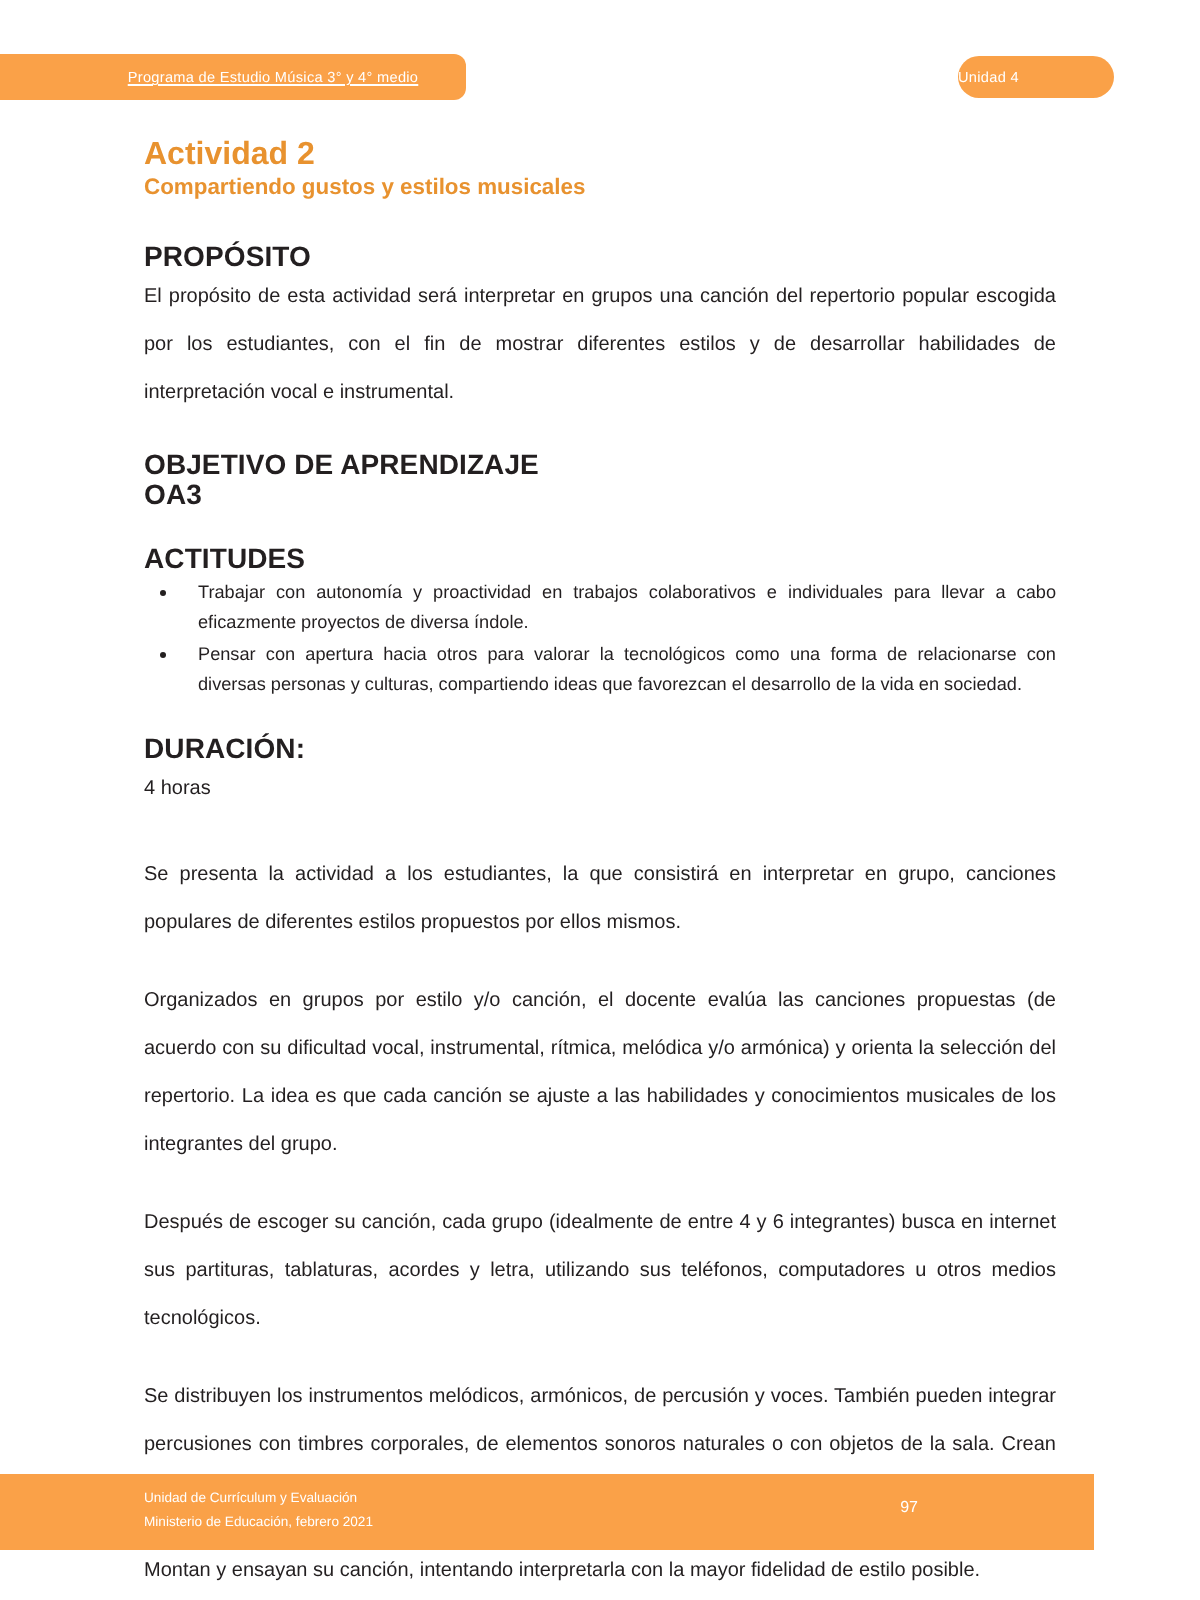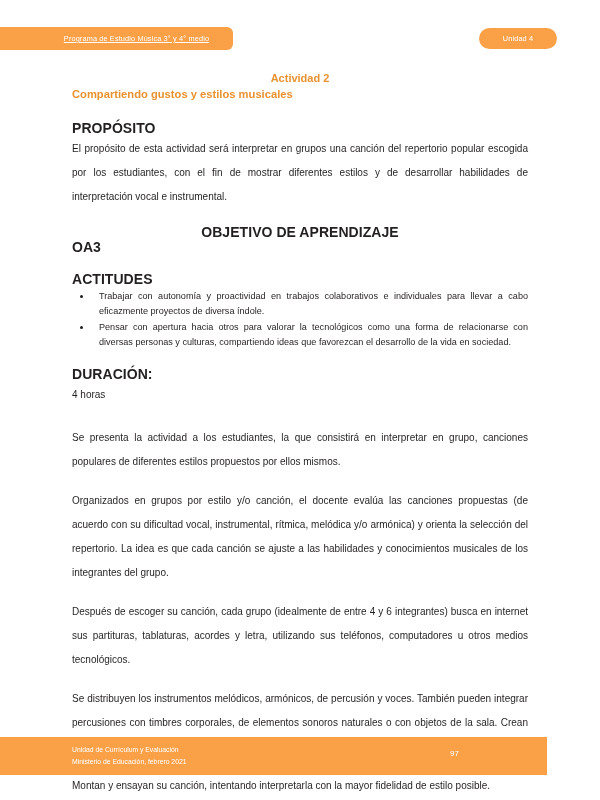--- a/index.html
+++ b/index.html
@@ -49,62 +49,60 @@
   .unit-badge {
     position: absolute;
     right: 43px;
     top: 28px;
     width: 78px;
     height: 21px;
     background: #faa148;
     border-radius: 11px;
     display: flex;
     align-items: center;
-    justify-content: center;
   }
   .unit-badge-label {
     color: #ffffff;
     font-size: 7.3px;
     letter-spacing: 0.15px;
     white-space: nowrap;
   }
 
   
   .content {
     position: absolute;
     left: 72px;
     top: 70px;
     width: 456px;
   }
 
   .activity-title {
     color: #e8922f;
     font-weight: bold;
-    font-size: 11px;
+    font-size: 16px;
     line-height: 16px;
     margin: 0;
-    text-align: center;
   }
   .activity-subtitle {
     color: #e8922f;
     font-weight: bold;
     font-size: 11.2px;
     line-height: 16px;
     margin: 0 0 19px 0;
   }
 
   .sec-head {
     font-weight: bold;
     font-size: 14px;
     line-height: 15px;
     margin: 0 0 1px 0;
     letter-spacing: 0.05px;
     color: #231f20;
   }
-  .sec-head.tight { margin-bottom: 0; text-align: center; }
+  .sec-head.tight { margin-bottom: 0; }
 
   p.body {
     font-size: 10px;
     line-height: 24px;
     text-align: justify;
     margin: 0;
     color: #231f20;
   }
   p.body.plain { text-align: left; }
   .gap-md { height: 16px; }

